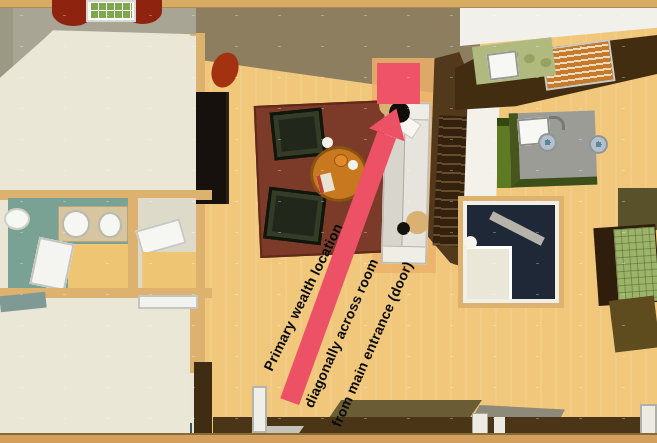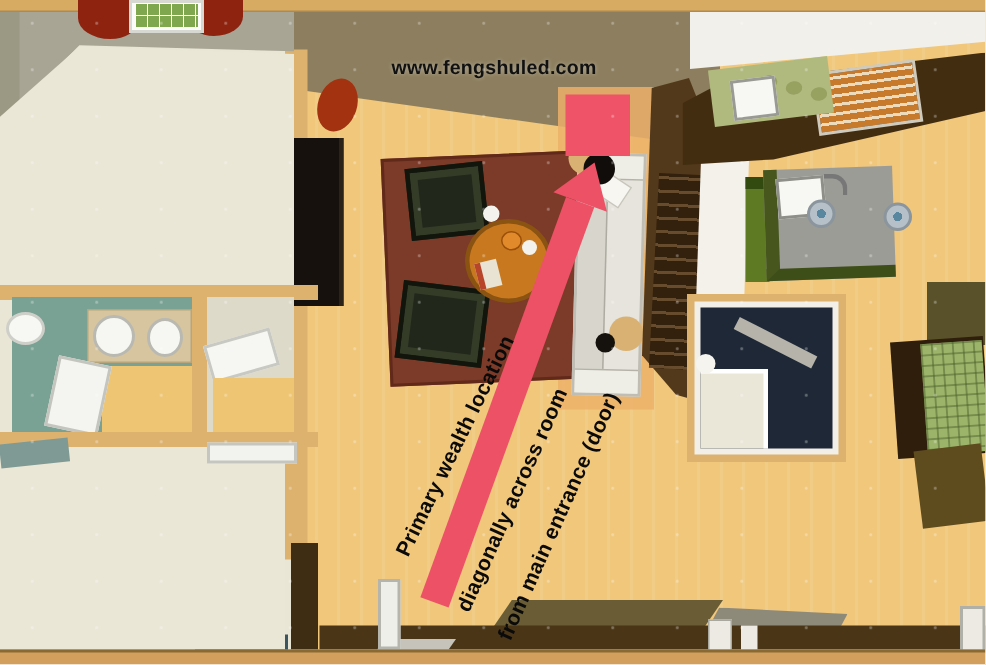--- a/index.html
+++ b/index.html
@@ -140,21 +140,20 @@
 </style>
 </head>
 <body>
 
 <div id="canvas">
 
   <div class="abs" id="topStrip"></div>
   <div class="abs" id="woodFloor" style="background-color: rgb(240, 199, 123);"></div>
 
   <div class="abs" id="lrTopWall" style="background-color: rgb(140, 126, 94);"></div>
-  <div class="abs" id="watermark">www.fengshuled.com</div>
   <div class="abs" id="floorAccent"></div>
   <div class="abs" id="redChair"></div>
   <div class="abs" id="midWallTan"></div>
   <div class="abs" id="midWallBrown"></div>
   <div class="abs" id="tvCabinet"></div>
 
   <div class="abs" id="rug" style="background-color: rgb(124, 58, 40);"></div>
   <div class="abs armchair" id="chair1"></div>
   <div class="abs armchair" id="chair2"></div>
   <div class="abs" id="rugBall"></div>

